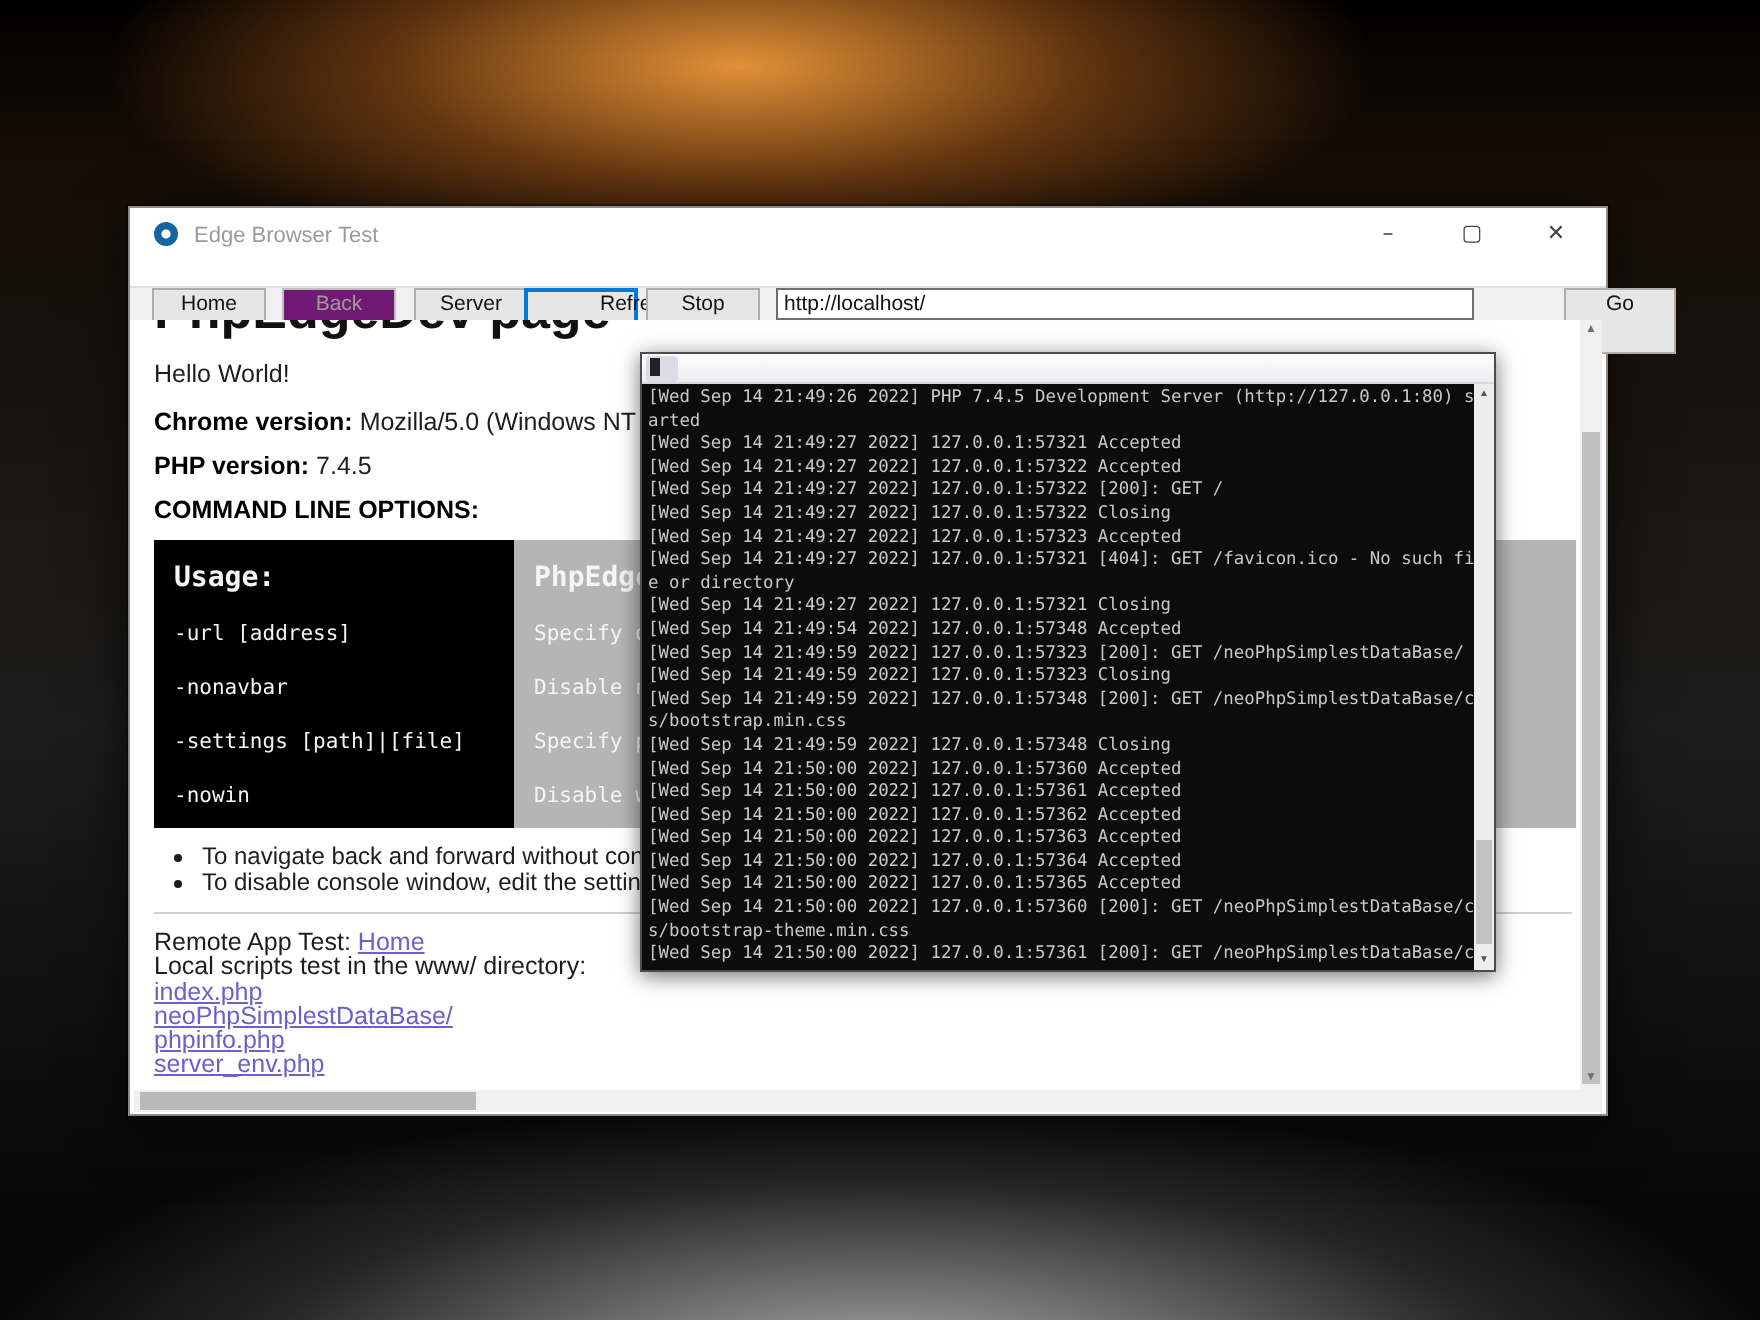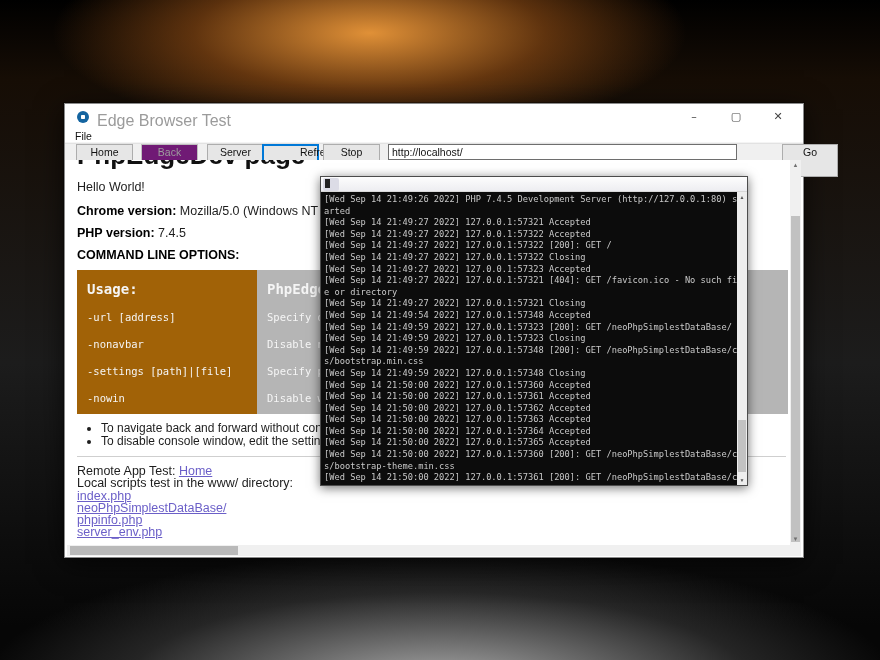--- a/index.html
+++ b/index.html
@@ -18,21 +18,21 @@
   .app-window {
     position:absolute; left:64px; top:103px; width:740px; height:455px;
     background:#fff; border:1px solid #8a8a8a;
     box-shadow:0 0 0 1px rgba(0,0,0,0.35), 0 6px 26px rgba(0,0,0,0.65);
   }
   .titlebar { position:absolute; left:0; top:0; right:0; height:26px; background:#fff; }
   .app-icon {
     position:absolute; left:12px; top:7px; width:12px; height:12px; border-radius:50%;
     background:radial-gradient(circle at 50% 50%, #fff 0 24%, #1464a0 30% 70%, #2e8fd0 75%, #1464a0 100%);
   }
-  .title-text { position:absolute; left:32px; top:8px; font-size:16px; color:#9b9b9b; }
+  .title-text { position:absolute; left:32px; top:8px; font-size:11px; color:#9b9b9b; }
   .win-btn { position:absolute; top:0; width:34px; height:26px; text-align:center; line-height:26px; font-size:11px; color:#444; font-family:"DejaVu Sans", sans-serif; }
   .win-min { right:92px; }
   .win-max { right:50px; }
   .win-close { right:8px; }
 
   .menubar { position:absolute; left:0; top:26px; right:0; height:13px; background:#fff; border-bottom:1px solid #f4f4f4; }
   .menu-item { position:absolute; left:10px; top:0; font-size:10.5px; color:#111; }
 
   .toolbar { position:absolute; left:0; top:39px; right:0; height:17px; background:#f0f0f0; border-top:1px solid #e2e2e2; }
   .tb-btn {
@@ -62,21 +62,21 @@
   .line { line-height:15px; margin-bottom:7px; white-space:nowrap; }
   .hello { margin-top:0; margin-bottom:9px; }
   b { color:#000; }
 
   .usage-table {
     display:grid; grid-template-columns:180px 1fr; width:711px; margin:1px 0 8px 0;
     font-family:"DejaVu Sans Mono", monospace; color:#f5f5f5;
   }
   .ut-cell { padding:5px 0 10px 10px; font-size:10.5px; white-space:nowrap; overflow:hidden; }
   .ut-head { padding:11px 0 9px 10px; font-size:14px; font-weight:bold; }
-  .ut-c1 { background:#a16207; }
+  .ut-c1 { background:#000000; }
   .ut-c2 { background:#b5b5b5; }
 
   .bullets { margin:4px 0 6px 24px; }
   .bullets li { line-height:13px; list-style:disc; white-space:nowrap; font-size:12px; }
 
   hr.rule { border:none; border-top:1px solid #cfcfcf; margin:8px 0 8px 0; width:709px; }
 
   .tight { line-height:12.3px; white-space:nowrap; }
   a.lnk { text-decoration:underline; cursor:pointer; }
   .lnk-visited { color:#6b5fc8; }
@@ -123,23 +123,20 @@
   <div class="app-window">
 
     <div class="titlebar">
       <span class="app-icon"></span>
       <span class="title-text">Edge Browser Test</span>
       <span class="win-btn win-min">–</span>
       <span class="win-btn win-max">▢</span>
       <span class="win-btn win-close">✕</span>
     </div>
 
-    <div class="menubar">
-      <span class="menu-item">File</span>
-    </div>
 
     <div class="toolbar">
       <div class="tb-btn tb-home">Home</div>
       <div class="tb-btn tb-back disabled">Back</div>
       <div class="tb-btn tb-forward">Server</div>
       <div class="tb-btn tb-refresh focused">Refresh</div>
       <div class="tb-btn tb-stop">Stop</div>
       <input class="addr-input" value="http://localhost/" style="">
       <div class="tb-btn tb-go">Go</div>
     </div>

